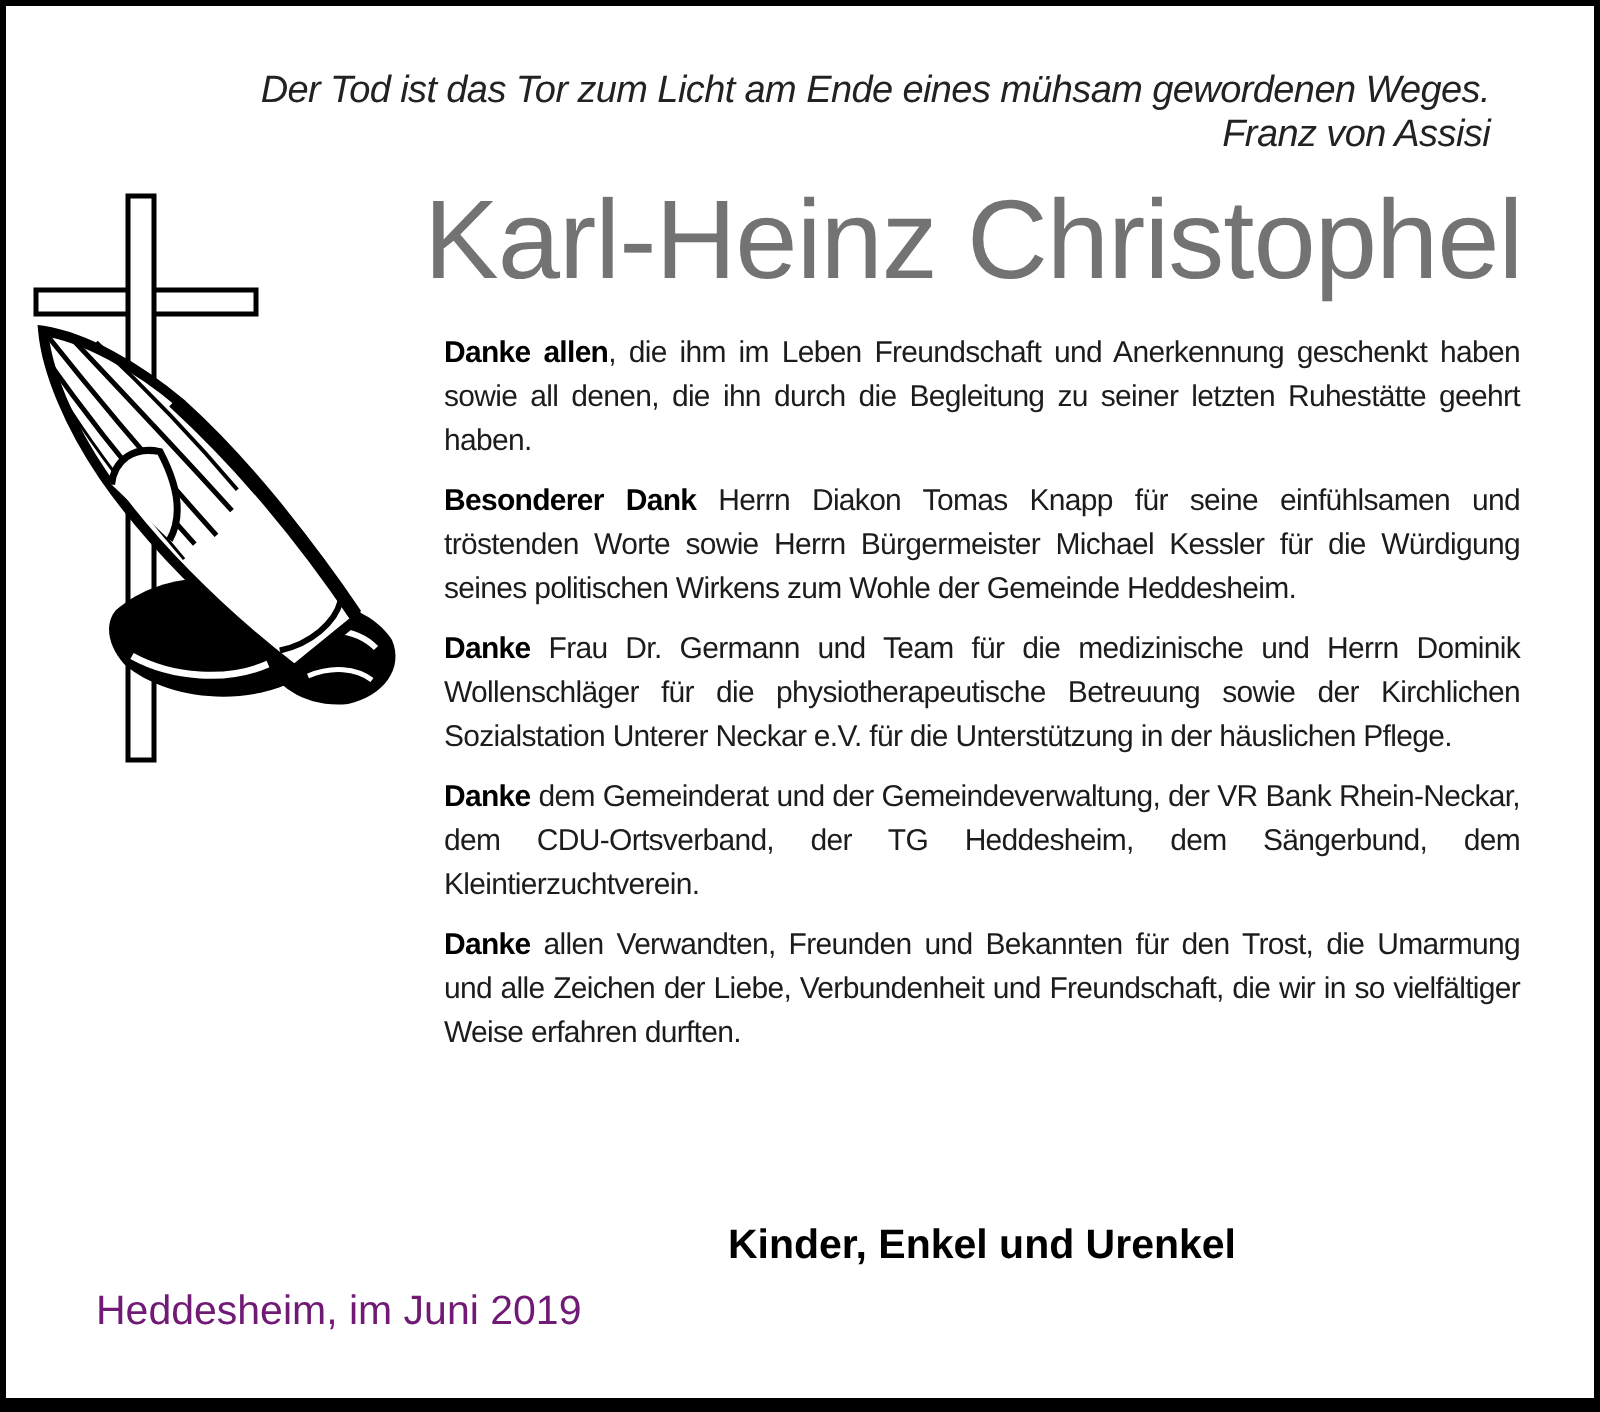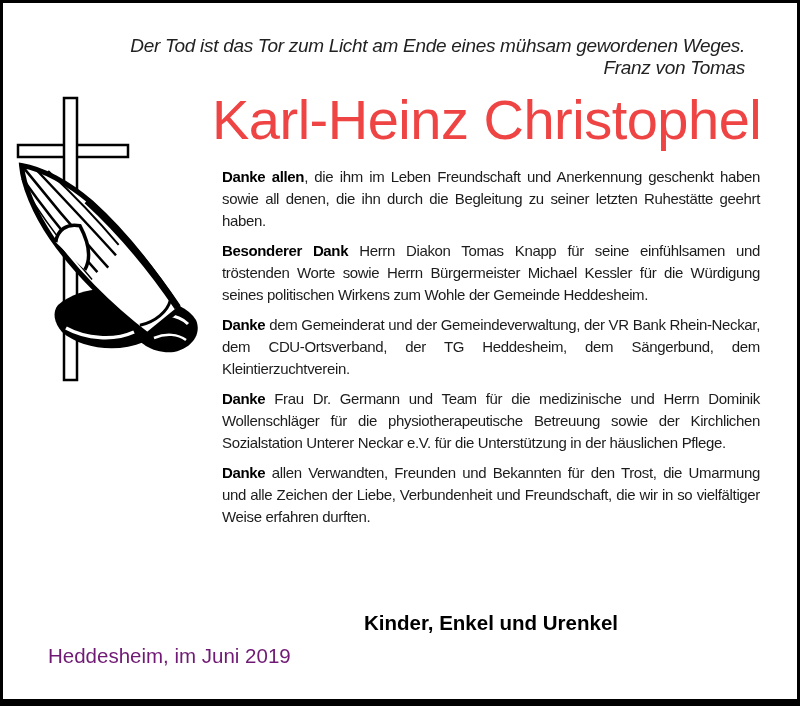--- a/index.html
+++ b/index.html
@@ -22,21 +22,21 @@
     letter-spacing:-0.3px;
     color:#222;
   }
   .deceased-name {
     position:absolute; top:89px; left:209px;
     margin:0;
     font-size:56px; line-height:1;
     font-weight:400;
     letter-spacing:-0.5px;
     white-space:nowrap;
-    color:#ef4444;
+    color:#737373;
   }
   .artwork {
     position:absolute; left:5px; top:87px;
     width:207px; height:297px;
   }
   .body-column {
     position:absolute; left:219px; top:163px;
     width:538px;
     font-size:15px; line-height:22px;
     letter-spacing:-0.35px;
@@ -62,21 +62,21 @@
     white-space:nowrap;
   }
 </style>
 </head>
 <body>
 
 <div class="sheet">
 
   <div class="epigraph">
     <div>Der Tod ist das Tor zum Licht am Ende eines mühsam gewordenen Weges.</div>
-    <div>Franz von Tomas</div>
+    <div>Franz von Assisi</div>
   </div>
 
   <h1 class="deceased-name">Karl-Heinz Christophel</h1>
 
   <div class="artwork">
     <svg width="207" height="297" viewBox="0 0 207 297" xmlns="http://www.w3.org/2000/svg">
 
       <g>
         <rect x="10" y="55" width="110" height="12" fill="#fff" stroke="#000" stroke-width="2.5"></rect>
         <rect x="56" y="8" width="13" height="282" fill="#fff" stroke="#000" stroke-width="2.5"></rect>
@@ -100,22 +100,22 @@
         <path d="M 73,118 C 82,110 94,111 102,122 C 97,142 88,154 76,158" fill="#fff" stroke="#000" stroke-width="3.5"></path>
         <path d="M 124,108 C 128,150 127,198 120,248" stroke="#000" stroke-width="7" fill="none"></path>
         <path d="M 80,236 C 94,244 110,244 119,238" stroke="#000" stroke-width="3" fill="none"></path>
       </g>
     </svg>
   </div>
 
   <div class="body-column">
     <p><span class="lead">Danke allen</span><span>, die ihm im Leben Freundschaft und Anerkennung geschenkt haben sowie all denen, die ihn durch die Begleitung zu seiner letzten Ruhestätte geehrt haben.</span></p>
     <p><span class="lead">Besonderer Dank</span><span> Herrn Diakon Tomas Knapp für seine einfühlsamen und tröstenden Worte sowie Herrn Bürgermeister Michael Kessler für die Würdigung seines politischen Wirkens zum Wohle der Gemeinde Heddesheim.</span></p>
+    <p><span class="lead">Danke</span><span> Frau Dr. Germann und Team für die medizinische und Herrn Dominik Wollenschläger für die physiotherapeutische Betreuung sowie der Kirchlichen Sozialstation Unterer Neckar e.V. für die Unterstützung in der häuslichen Pflege.</span></p>
     <p><span class="lead">Danke</span><span> dem Gemeinderat und der Gemeindeverwaltung, der VR Bank Rhein-Neckar, dem CDU-Ortsverband, der TG Heddesheim, dem Sängerbund, dem Kleintierzuchtverein.</span></p>
-    <p><span class="lead">Danke</span><span> Frau Dr. Germann und Team für die medizinische und Herrn Dominik Wollenschläger für die physiotherapeutische Betreuung sowie der Kirchlichen Sozialstation Unterer Neckar e.V. für die Unterstützung in der häuslichen Pflege.</span></p>
     <p><span class="lead">Danke</span><span> allen Verwandten, Freunden und Bekannten für den Trost, die Umarmung und alle Zeichen der Liebe, Verbundenheit und Freundschaft, die wir in so vielfältiger Weise erfahren durften.</span></p>
   </div>
 
   <div class="signature">Kinder, Enkel und Urenkel</div>
 
   <div class="place-date">Heddesheim, im Juni 2019</div>
 
 </div>
 
 </body></html>

